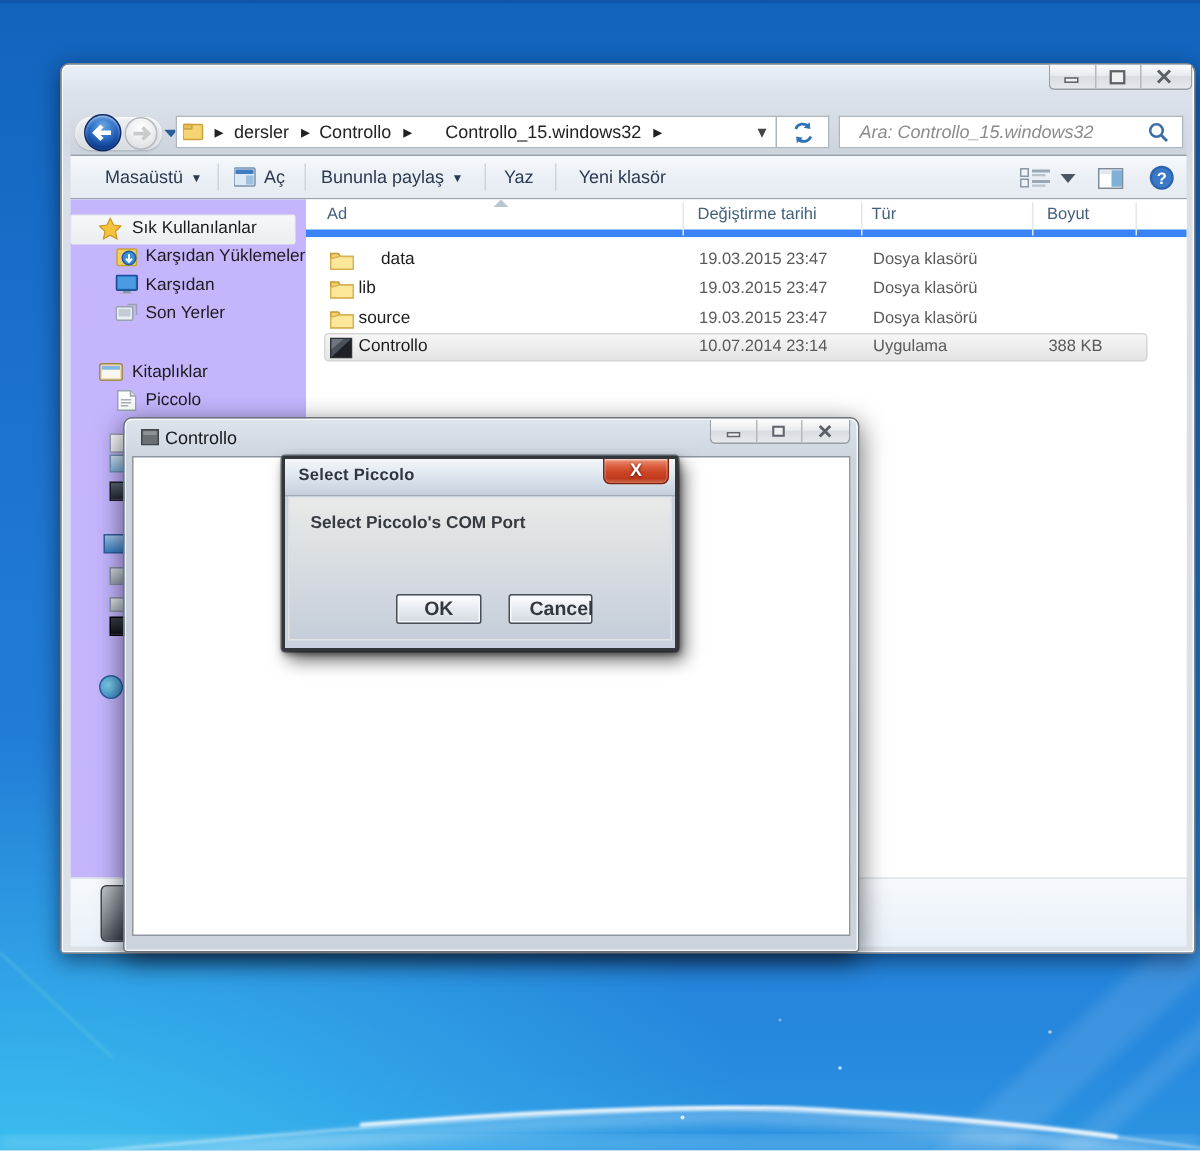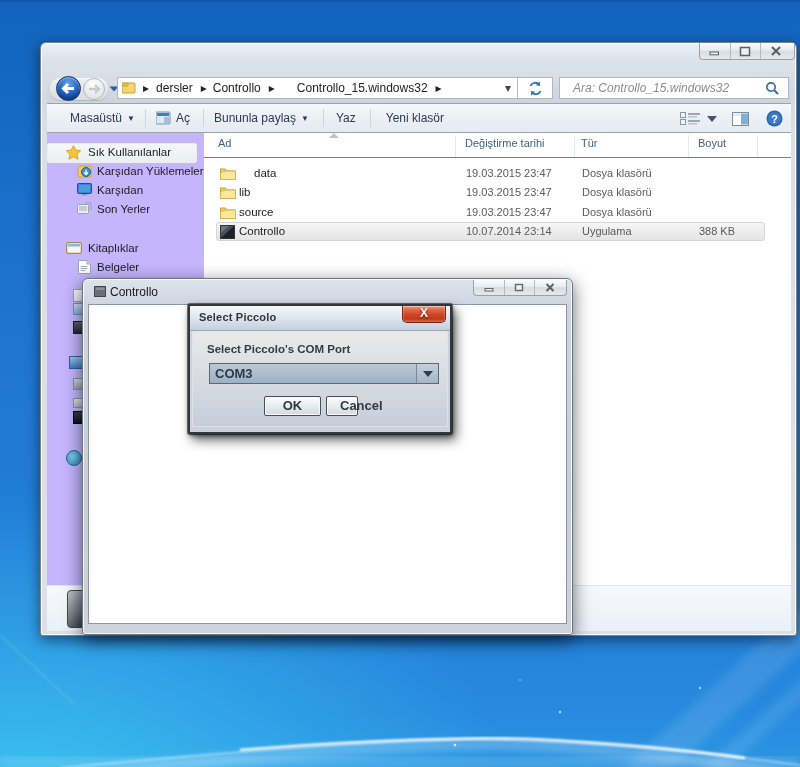--- a/index.html
+++ b/index.html
@@ -43,21 +43,21 @@
 .cmdsep { width:1px; height:18px; background:#cdd5df; margin:0 8px; }
 
 #mainarea { position:absolute; left:6px; top:90px; width:744px; height:452px; background:#fff; }
 #sidebar { position:absolute; left:0; top:0; width:157px; height:452px; background:#c4b5fd; font-size:11.5px; color:#1c1c1c; }
 .sbrow { position:absolute; left:0; width:157px; height:16px; }
 .sbrow span { position:absolute; top:1px; white-space:nowrap; }
 .sbicon { position:absolute; }
 #filelist { position:absolute; left:157px; top:0; width:587px; height:452px; background:#fff; }
 .hdr { position:absolute; top:4px; font-size:11px; color:#43607c; }
 .hdrline { position:absolute; top:2px; width:1px; height:22px; background:#e2e8ee; }
-#headers { position:absolute; left:0; top:0; width:587px; height:25px; border-bottom:1px solid #3b82f6; }
+#headers { position:absolute; left:0; top:0; width:587px; height:25px; border-bottom:5px solid #3b82f6; }
 .row { position:absolute; left:0; width:587px; height:20px; font-size:11.5px; color:#1c1c1c; }
 .cell { position:absolute; top:3px; white-space:nowrap; }
 .c-date,.c-type { color:#5a5a5a; font-size:11px; }
 
 #details { position:absolute; left:6px; top:542px; width:744px; height:46px;
   background:linear-gradient(#f6f9fc, #e9f0f8); border-top:1px solid #dce4ec; }
 
 #controllo { position:absolute; left:82px; top:278px; width:491px; height:357px;
   background:linear-gradient(#dde4ec 0%, #ccd4de 8%, #c6ced9 60%, #ccd3dc 100%); border:1px solid #6d747c; border-radius:6px 6px 3px 3px;
   box-shadow: 0 5px 18px rgba(0,5,15,.6), inset 0 0 0 1px rgba(255,255,255,.8); }
@@ -83,21 +83,21 @@
 #dcombo { position:absolute; left:16px; top:31px; width:230px; height:21px;
   background:linear-gradient(#bac7d7, #9fb0c5); border:1px solid #5c6878;
   font-size:13px; font-weight:bold; color:#2c3a49; }
 #dcombobtn { position:absolute; right:0; top:0; width:22px; height:19px;
   background:linear-gradient(#c3cfdd, #a5b5c9); border-left:1px solid #7c8899;
   display:flex; align-items:center; justify-content:center; }
 .jbtn { position:absolute; top:64px; height:20px; background:linear-gradient(#fdfdfe, #e7ebf0 50%, #d4dae2);
   border:1px solid #474f5a; box-shadow: inset 0 0 0 1px #f6f8fa; border-radius:2px;
   font-size:13px; font-weight:bold; color:#33383e; text-align:center; line-height:18px; }
 #okbtn { left:71px; width:57px; }
-#cancelbtn { left:133px; width:32px;padding-left:13px; }
+#cancelbtn { left:146px; width:56px;padding-left:13px; }
 </style>
 </head>
 <body>
 <div id="desktop">
   <svg id="bgfx" width="800" height="767" viewBox="0 0 800 767">
     <defs>
       <filter id="blur6">
           <feGaussianBlur stdDeviation="4"></feGaussianBlur>
         </filter>
       <filter id="blur2">
@@ -263,21 +263,21 @@
             <span style="left:41px">Kitaplıklar</span>
           </div>
         <div class="sbrow" style="top:127px">
             <svg width="13" height="14" style="position:absolute;left:31px">
               <path d="M0.5 0.5 L9 0.5 L12.5 4 L12.5 13.5 L0.5 13.5 Z" fill="#fdfdfd" stroke="#9aa4ae"></path>
               <path d="M9 0.5 L9 4 L12.5 4" fill="#dde3e8" stroke="#9aa4ae"></path>
               <rect x="2.5" y="6" width="7" height="1" fill="#a9b2bb"></rect>
               <rect x="2.5" y="8" width="7" height="1" fill="#a9b2bb"></rect>
               <rect x="2.5" y="10" width="5" height="1" fill="#a9b2bb"></rect>
             </svg>
-            <span style="left:50px">Belgeler</span>
+            <span style="left:50px">Piccolo</span>
           </div>
 
         <div class="sbicon" style="left:26px;top:156px;width:13px;height:13px;background:linear-gradient(#fdfdfd,#e8ecef);border:1px solid #9aa4ae"></div>
         <div class="sbicon" style="left:26px;top:170px;width:13px;height:12px;background:linear-gradient(#cfe3f3,#7fb2dd);border:1px solid #6f94b5"></div>
         <div class="sbicon" style="left:26px;top:188px;width:13px;height:13px;background:linear-gradient(#5a6470,#23282e);border:1px solid #1a1e24"></div>
         <div class="sbicon" style="left:22px;top:223px;width:15px;height:13px;background:linear-gradient(#9fc5e8,#3a7fc4);border:1px solid #2a5f9a"></div>
         <div class="sbicon" style="left:26px;top:245px;width:12px;height:12px;background:linear-gradient(#d8dde2,#9aa2ab);border:1px solid #82909e"></div>
         <div class="sbicon" style="left:26px;top:265px;width:11px;height:10px;background:linear-gradient(#e4e7ea,#b2b9c0);border:1px solid #8b96a1"></div>
         <div class="sbicon" style="left:26px;top:278px;width:12px;height:13px;background:linear-gradient(#3a3f45,#101317);border:1px solid #000"></div>
         <div class="sbicon" style="left:19px;top:317px;width:16px;height:16px;background:radial-gradient(circle at 40% 40%, #7fd0e8, #2e7ec2);border:1px solid #2a5f9a;border-radius:50%"></div>
@@ -368,25 +368,17 @@
     <div id="cclient"></div>
   </div>
 
   <div id="dialog">
     <div id="dtitle">
         <span style="position:absolute;left:9px;top:5px">Select Piccolo</span>
       </div>
     <div id="dclose">X</div>
     <div id="dcontent">
       <div id="dlabel">Select Piccolo's COM Port</div>
-      <div id="dcombo">
-          <span style="position:absolute;left:5px;top:2px">COM3</span>
-        <div id="dcombobtn">
-            <svg width="10" height="6">
-              <path d="M0 0 L10 0 L5 6 Z" fill="#2e3b4a"></path>
-            </svg>
-          </div>
-      </div>
       <div class="jbtn" id="okbtn">OK</div>
       <div class="jbtn" id="cancelbtn">Cancel</div>
     </div>
   </div>
 </div>
 
 </body></html>

